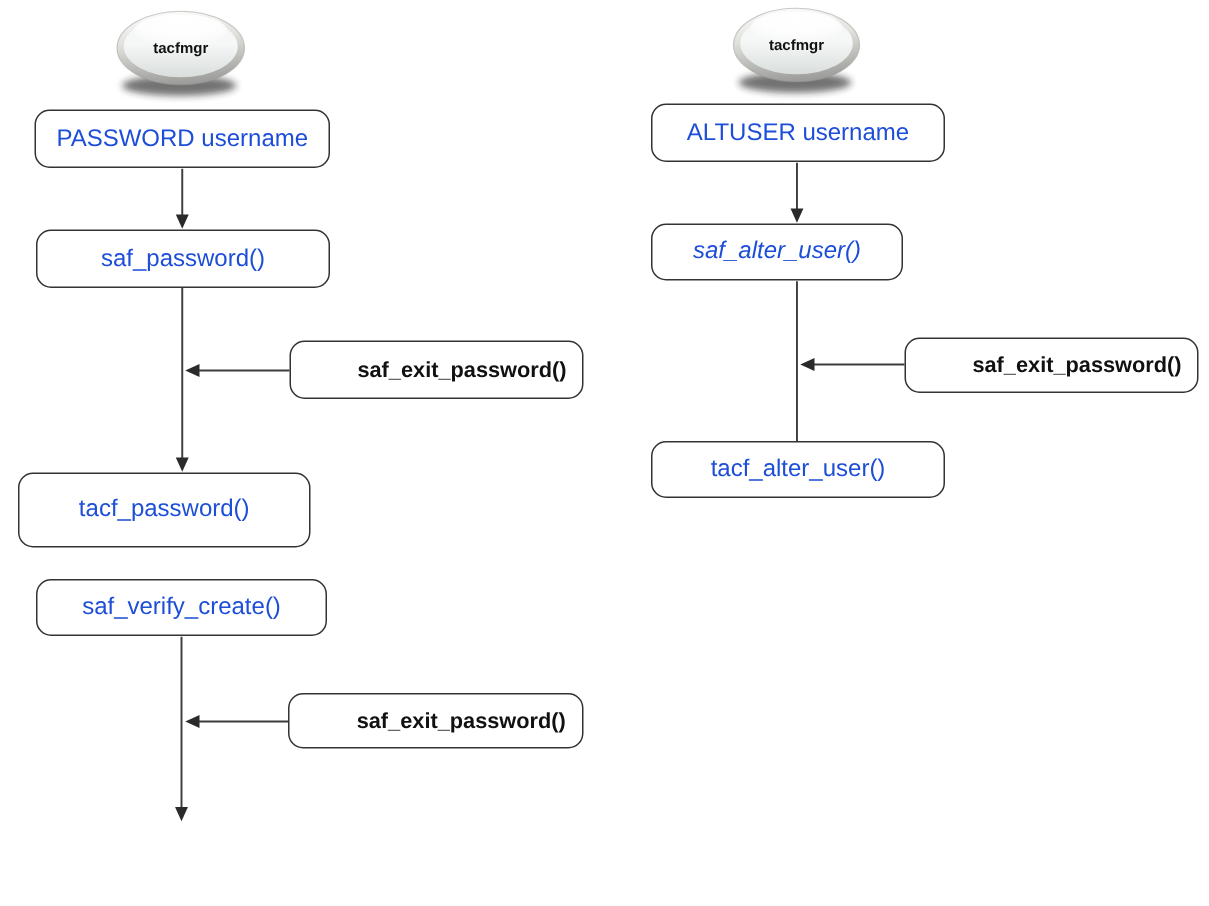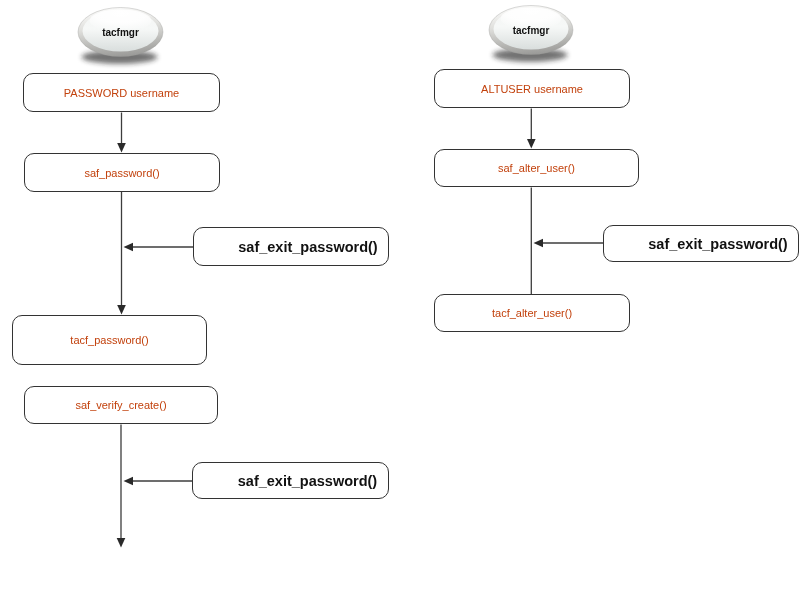--- a/index.html
+++ b/index.html
@@ -15,22 +15,22 @@
   }
   .node {
     position: absolute;
     box-sizing: border-box;
     background: #ffffff;
     border: 1px solid #333333;
     border-radius: 10px;
     display: flex;
     align-items: center;
     justify-content: center;
-    font-size: 11px;
-    color: #c2410c;
+    font-size: 16px;
+    color: #1d4ed8;
     letter-spacing: 0px;
   }
   .node.bold {
     font-weight: bold;
     font-size: 14.5px;
     color: #111111;
     padding-left: 34px;
   }
   .ball-label {
     position: absolute;
@@ -125,17 +125,17 @@
   <div class="ball-label" style="left:489px; top:7px; width:84px; height:46px;">tacfmgr</div>
 
   <div class="node" style="left:23px; top:73px; width:197px; height:39px;">PASSWORD username</div>
   <div class="node" style="left:24px; top:153px; width:196px; height:39px;">saf_password()</div>
   <div class="node bold" style="left:193px; top:227px; width:196px; height:39px;">saf_exit_password()</div>
   <div class="node" style="left:12px; top:315px; width:195px; height:50px;">tacf_password()</div>
   <div class="node" style="left:24px; top:386px; width:194px; height:38px;">saf_verify_create()</div>
   <div class="node bold" style="left:192px; top:462px; width:197px; height:37px;">saf_exit_password()</div>
 
   <div class="node" style="left:434px; top:69px; width:196px; height:39px;">ALTUSER username</div>
-  <div class="node" style="left:434px; top:149px; width:205px; height:38px;">saf_alter_user()</div>
+  <div class="node" style="left:434px; top:149px; width:168px; height:38px;font-style:italic;">saf_alter_user()</div>
   <div class="node bold" style="left:603px; top:225px; width:196px; height:37px;">saf_exit_password()</div>
   <div class="node" style="left:434px; top:294px; width:196px; height:38px;">tacf_alter_user()</div>
 
 </div>
 
 </body></html>

